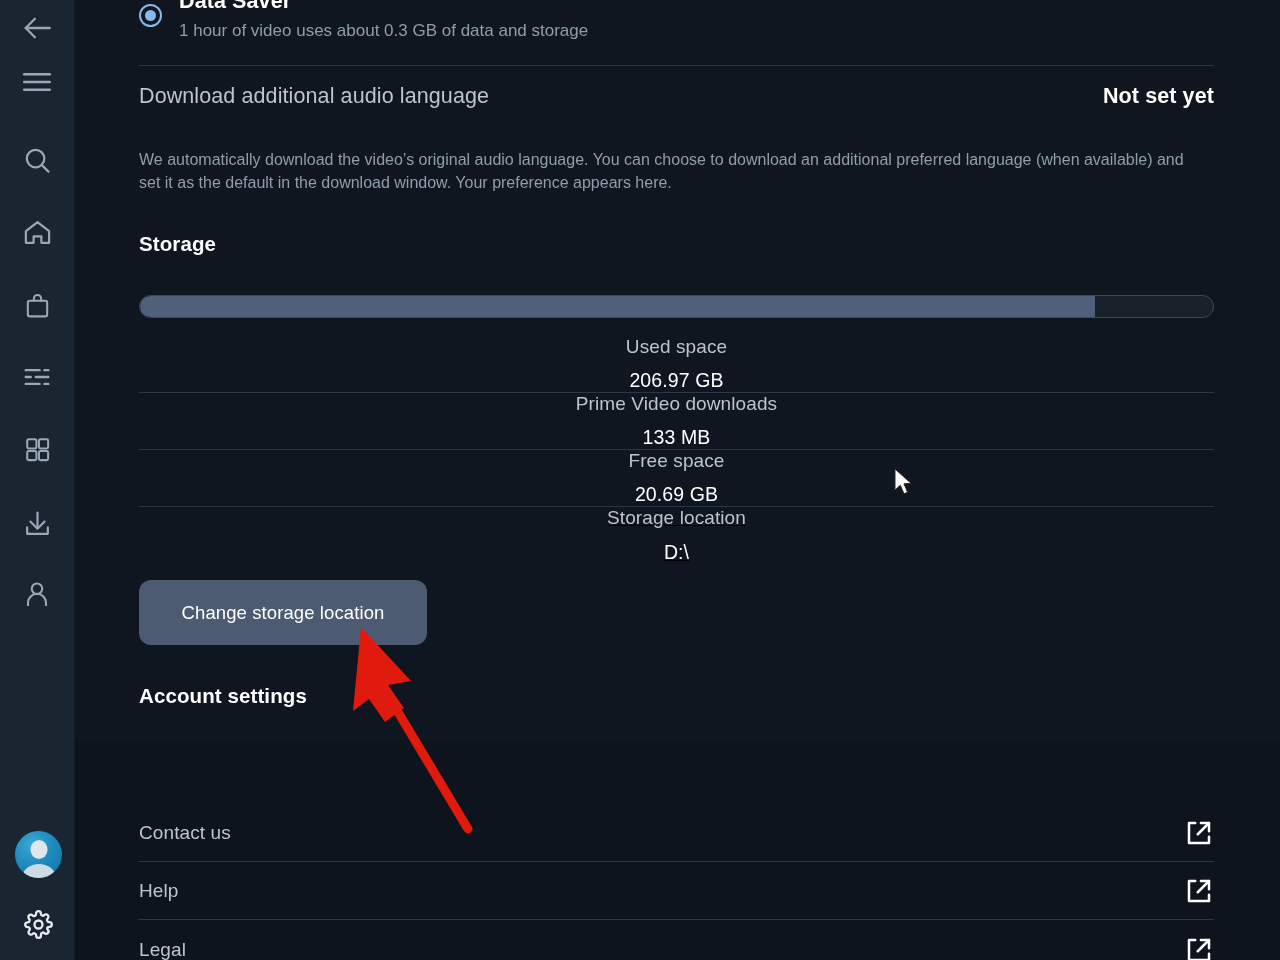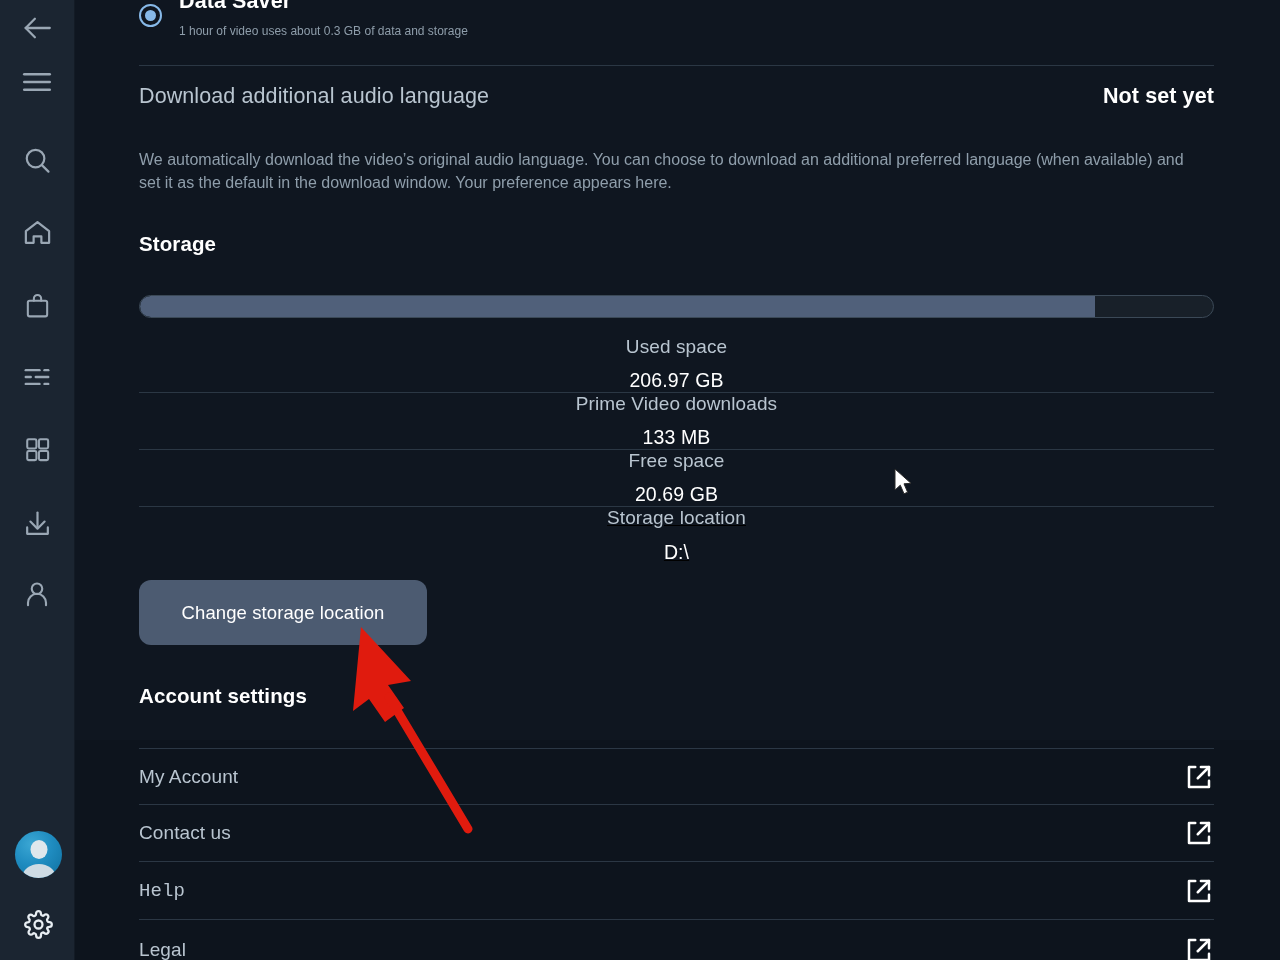--- a/index.html
+++ b/index.html
@@ -134,21 +134,21 @@
     background: #87b9e8;
   }
   .option-title {
     font-size: 21.5px;
     font-weight: bold;
     color: #ffffff;
     line-height: 30px;
     letter-spacing: .1px;
   }
   .option-sub {
-    font-size: 12px;
+    font-size: 17px;
     color: #8f9eab;
     line-height: 22px;
     margin-top: 4px;
   }
 
   .hr {
     position: absolute;
     left: 64px;
     width: 1075px;
     height: 1px;
@@ -271,21 +271,21 @@
     width: 1075px;
     height: 57px;
     display: flex;
     align-items: center;
     justify-content: space-between;
     border-bottom: 1px solid #2b3744;
     cursor: pointer;
   }
   .lr-0 { top: 748px; border-top: 1px solid #2b3744; }
   .lr-1 { top: 805px; }
-  .lr-2 { top: 863px; font-family: Liberation Mono, monospace; }
+  .lr-2 { top: 863px; }
   .lr-3 { top: 921px; border-bottom: none; }
 
   .link-label {
     font-size: 19px;
     color: #b9c5d0;
     letter-spacing: .1px;
   }
   .ext-icon { color: #ffffff; display: flex; align-items: center; }
 
   
@@ -457,30 +457,20 @@
     </div>
     <div class="detail-row dr-3">
       <span class="detail-label">Storage location</span>
       <span class="detail-value">D:\</span>
     </div>
 
     <button class="btn-storage">Change storage location</button>
 
     <h2 class="section-head sh-account">Account settings</h2>
 
-    <div class="link-row lr-0">
-      <span class="link-label">My Account</span>
-      <span class="ext-icon">
-        <svg width="30" height="30" viewBox="0 0 24 24" fill="none" stroke="currentColor" stroke-width="2" stroke-linecap="round" stroke-linejoin="round">
-          <polyline points="9,4 4,4 4,20 20,20 20,15"></polyline>
-          <line x1="11" y1="13" x2="20" y2="4"></line>
-            <polyline points="13.5,4 20,4 20,10.5"></polyline>
-        </svg>
-      </span>
-    </div>
     <div class="link-row lr-1">
       <span class="link-label">Contact us</span>
       <span class="ext-icon">
         <svg width="30" height="30" viewBox="0 0 24 24" fill="none" stroke="currentColor" stroke-width="2" stroke-linecap="round" stroke-linejoin="round">
           <polyline points="9,4 4,4 4,20 20,20 20,15"></polyline>
           <line x1="11" y1="13" x2="20" y2="4"></line>
             <polyline points="13.5,4 20,4 20,10.5"></polyline>
         </svg>
       </span>
     </div>

